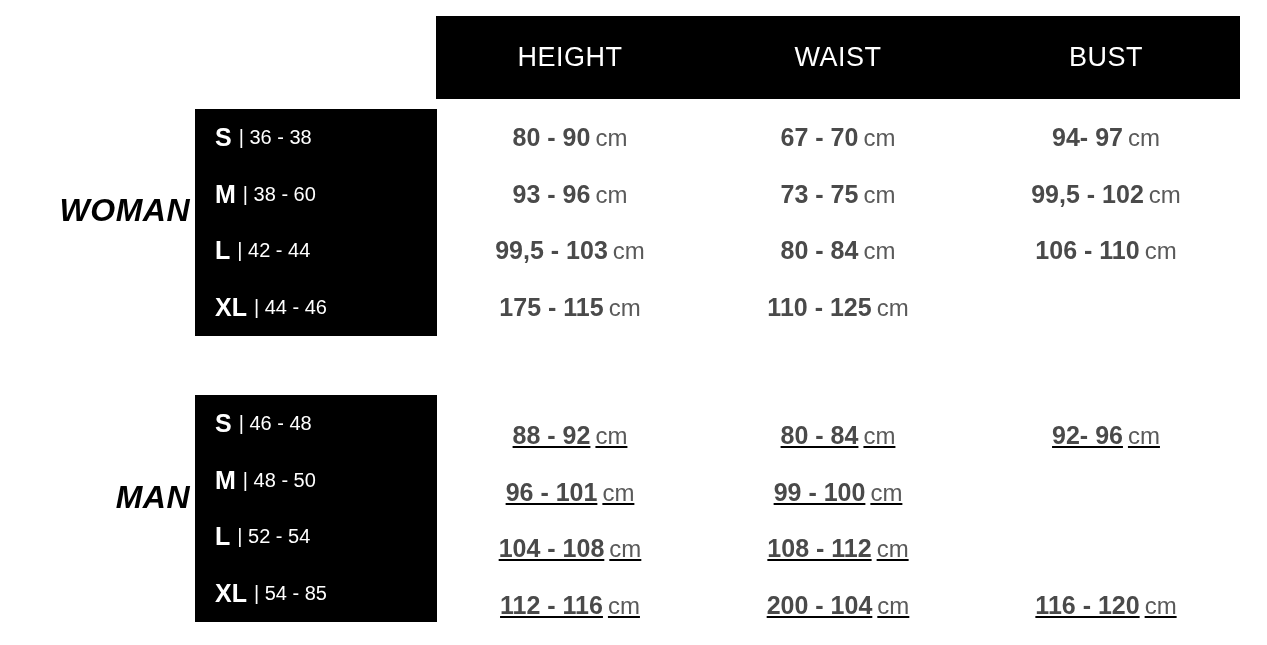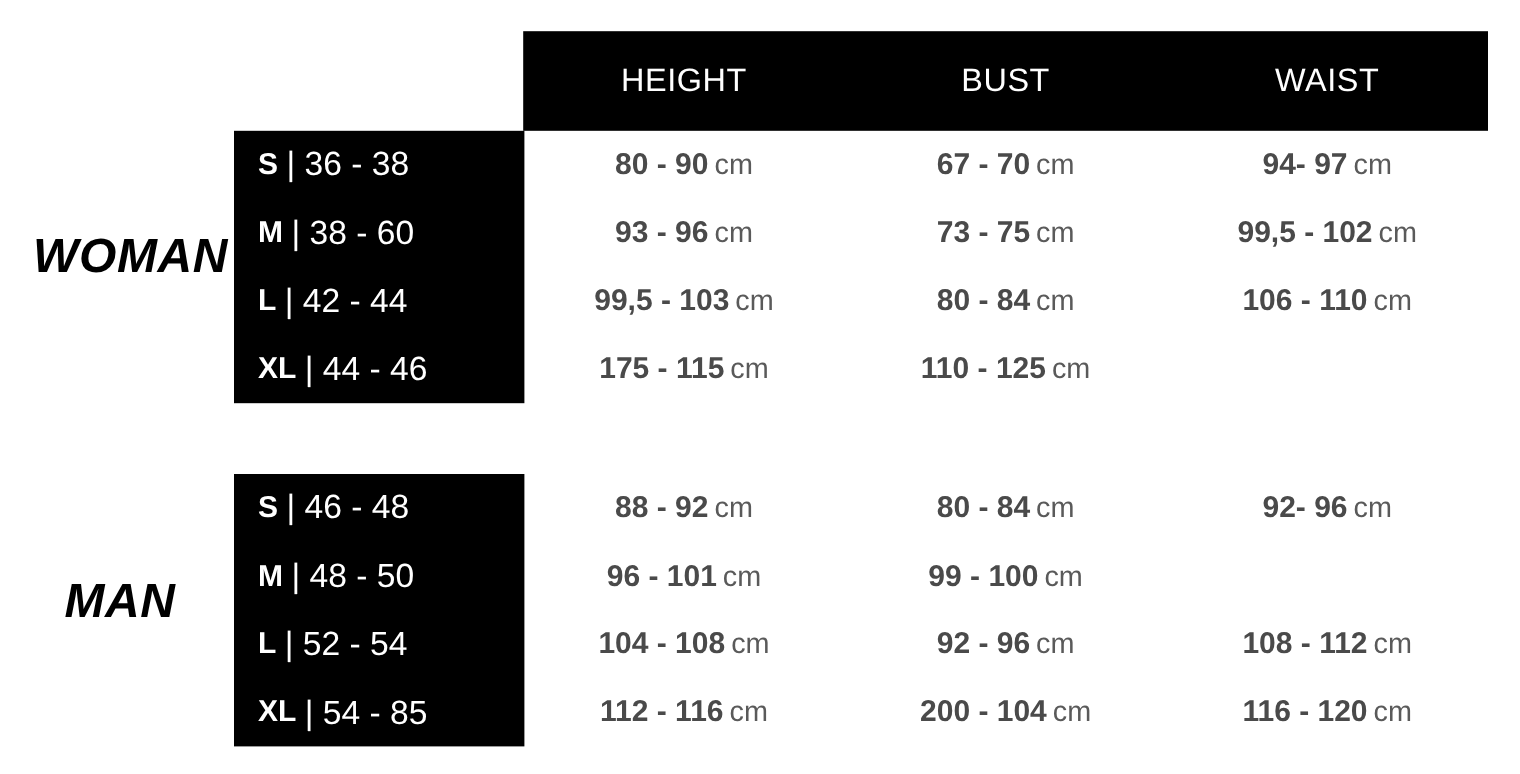--- a/index.html
+++ b/index.html
@@ -19,49 +19,49 @@
   .sheet {
     position: relative;
     width: 1267px;
     height: 645px;
   }
 
   
   .header-band {
     position: absolute;
     left: 436px;
-    top: 26px;
+    top: 16px;
     width: 804px;
     height: 83px;
     background: #000000;
     display: flex;
     align-items: center;
   }
   .header-cell {
     flex: 0 0 268px;
     text-align: center;
     color: #ffffff;
     font-size: 27px;
     font-weight: 400;
     letter-spacing: 0.5px;
   }
 
   
   .group-label {
     position: absolute;
     font-style: italic;
     font-weight: bold;
-    font-size: 40px;
+    font-size: 32px;
     letter-spacing: 0.5px;
     color: #000000;
     text-align: right;
     width: 180px;
   }
   .group-label.woman { left: 10px; top: 192px; }
-  .group-label.man   { left: 10px; top: 479px; text-align: center; }
+  .group-label.man   { left: 10px; top: 479px; }
 
   
   .size-block {
     position: absolute;
     background: #000000;
     width: 242px;
   }
   .size-block.woman { left: 195px; top: 109px; height: 227px; }
   .size-block.man   { left: 195px; top: 395px; height: 227px; }
 
@@ -73,32 +73,32 @@
     box-sizing: border-box;
     color: #ffffff;
     white-space: nowrap;
   }
   .size-code {
     font-size: 25px;
     font-weight: bold;
     margin-right: 7px;
   }
   .size-range {
-    font-size: 28px;
+    font-size: 20px;
     font-weight: 400;
   }
 
   
   .meas-table {
     position: absolute;
     left: 436px;
     width: 804px;
   }
   .meas-table.woman { top: 109px; }
-  .meas-table.man   { top: 395px; }
+  .meas-table.man   { top: 407px; text-decoration: underline; }
 
   .meas-row {
     display: flex;
     height: 56.75px;
     align-items: center;
   }
   .meas-cell {
     flex: 0 0 268px;
     text-align: center;
     color: #4d4d4d;
@@ -117,22 +117,22 @@
     margin-left: 5px;
   }
 </style>
 </head>
 <body>
 
 <div class="sheet">
 
   <div class="header-band">
     <div class="header-cell">HEIGHT</div>
+    <div class="header-cell">WAIST</div>
     <div class="header-cell">BUST</div>
-    <div class="header-cell">WAIST</div>
   </div>
 
   <div class="group-label woman">WOMAN</div>
 
   <div class="size-block woman">
     <div class="size-row">
       <span class="size-code">S</span>
       <span class="size-range">| 36 - 38</span>
     </div>
     <div class="size-row">
@@ -197,21 +197,20 @@
       <div class="meas-cell"><span class="val">88 - 92</span><span class="unit">cm</span></div>
       <div class="meas-cell"><span class="val">80 - 84</span><span class="unit">cm</span></div>
       <div class="meas-cell"><span class="val">92- 96</span><span class="unit">cm</span></div>
     </div>
     <div class="meas-row">
       <div class="meas-cell"><span class="val">96 - 101</span><span class="unit">cm</span></div>
       <div class="meas-cell"><span class="val">99 - 100</span><span class="unit">cm</span></div>
     </div>
     <div class="meas-row">
       <div class="meas-cell"><span class="val">104 - 108</span><span class="unit">cm</span></div>
-      <div class="meas-cell"><span class="val">92 - 96</span><span class="unit">cm</span></div>
       <div class="meas-cell"><span class="val">108 - 112</span><span class="unit">cm</span></div>
     </div>
     <div class="meas-row">
       <div class="meas-cell"><span class="val">112 - 116</span><span class="unit">cm</span></div>
       <div class="meas-cell"><span class="val">200 - 104</span><span class="unit">cm</span></div>
       <div class="meas-cell"><span class="val">116 - 120</span><span class="unit">cm</span></div>
     </div>
   </div>
 
 </div>

